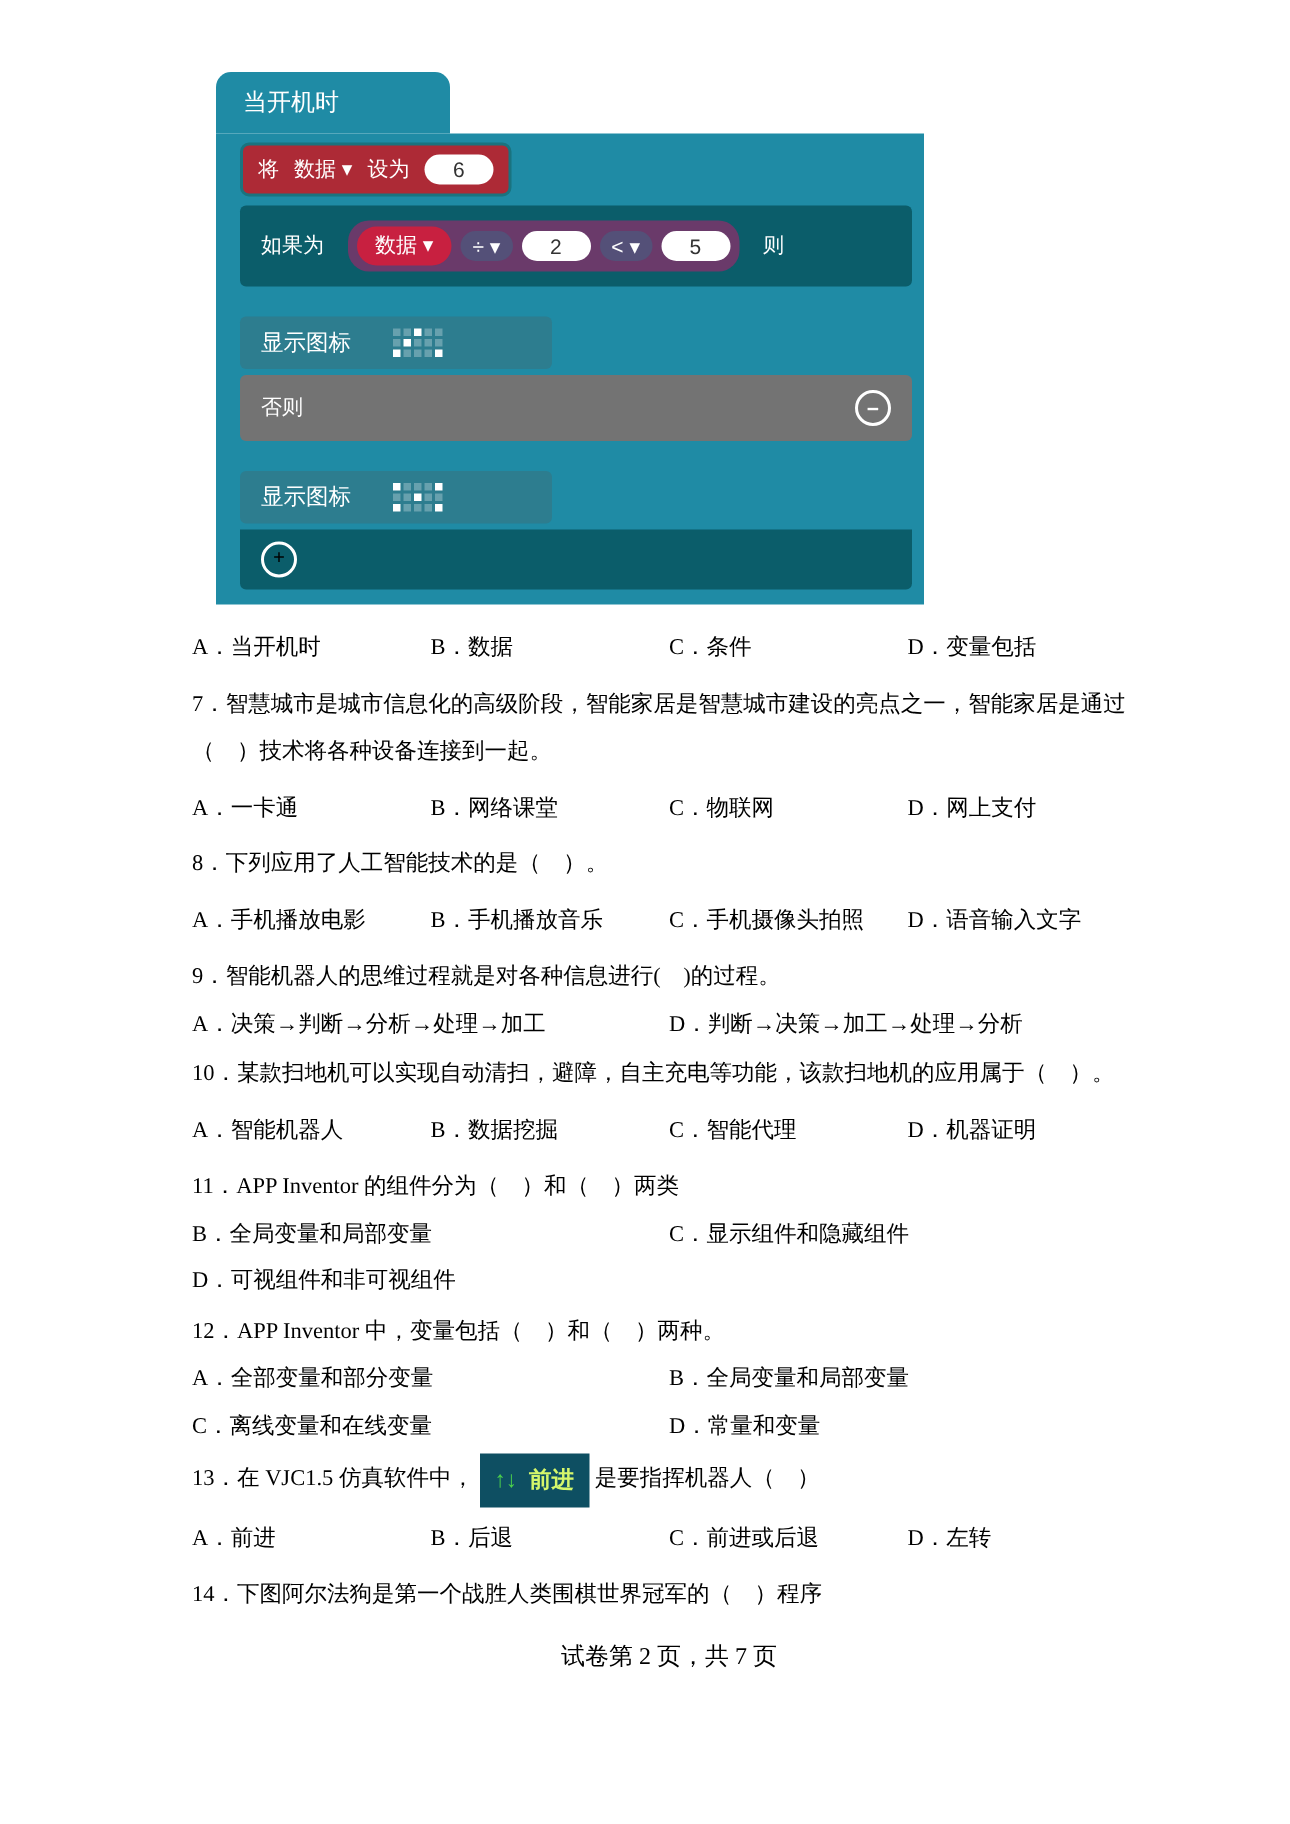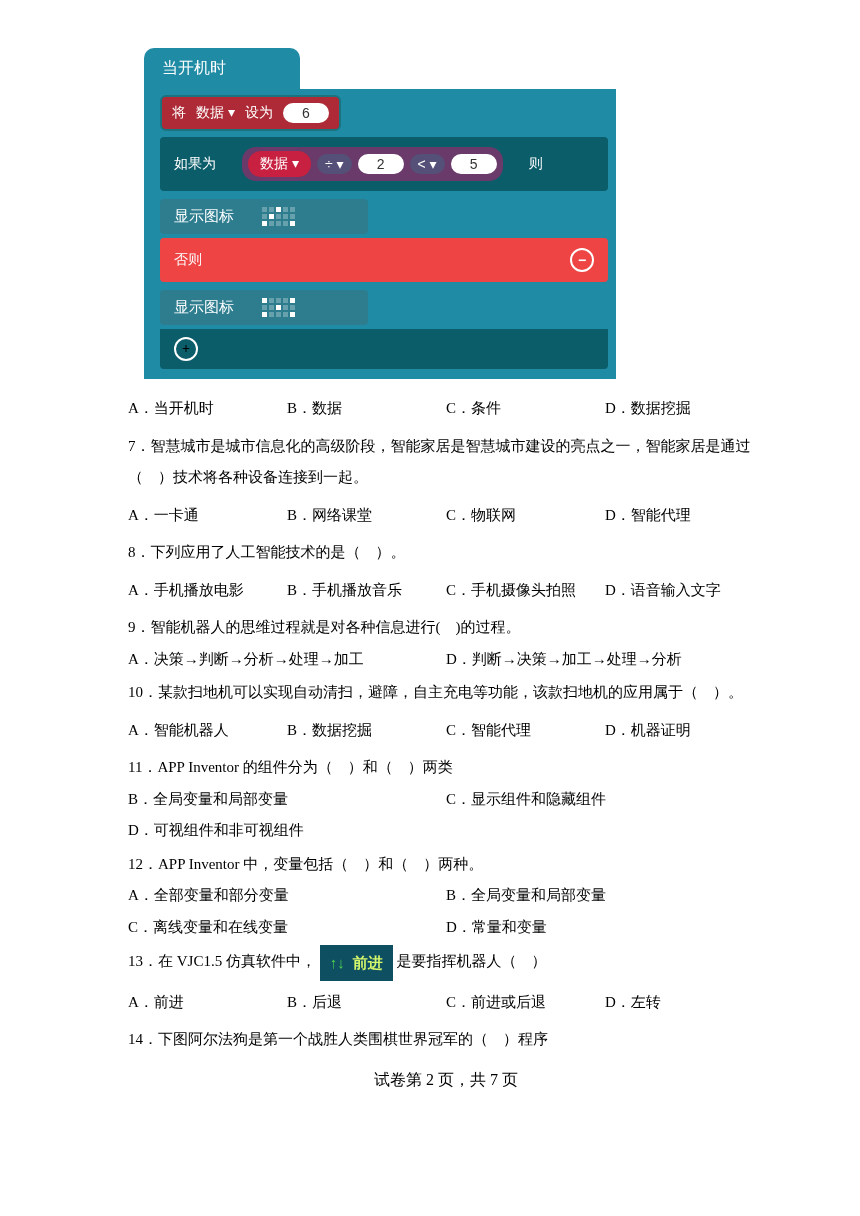--- a/index.html
+++ b/index.html
@@ -55,21 +55,21 @@
   font-family: sans-serif;
 }
 .tealrow {
   background: #0b5d6a;
   padding: 10px 14px;
   color: #fff;
   border-radius: 4px;
   margin-top: 6px;
   display: flex;
   align-items: center;
-  gap: 26px;
+  gap: 16px;
   font-family: sans-serif;
   font-size: 14px;
   width: 420px;
 }
 .redpill {
   background: #c82040;
   padding: 4px 12px;
   border-radius: 14px;
   color: #fff;
 }
@@ -82,40 +82,40 @@
   align-items: center;
 }
 .darkop {
   background: #545078;
   border-radius: 12px;
   padding: 2px 8px;
   color: #fff;
 }
 .show {
   background: #2d7d8f;
-  margin-top: 8px;
+  margin-top: 20px;
   padding: 8px 14px;
   color: #fff;
   display: flex;
   align-items: flex-start;
   gap: 28px;
   font-family: sans-serif;
   width: 180px;
   border-radius: 4px;
 }
 .ledgrid {
   display: grid;
   grid-template-columns: repeat(5, 5px);
   grid-template-rows: repeat(3, 5px);
   gap: 2px;
 }
 .ledgrid .on { background: #fff; width: 5px; height: 5px; }
 .ledgrid .off { background: rgba(255,255,255,0.28); width: 5px; height: 5px; }
 .elsebar {
-  background: #ef4444;
+  background: #737373;
   padding: 10px 14px;
   color: #fff;
   border-radius: 4px;
   margin-top: 4px;
   display: flex;
   align-items: center;
   justify-content: space-between;
   width: 420px;
   font-family: sans-serif;
   font-size: 14px;
@@ -249,29 +249,29 @@
       <div class="plusbar">
         <span class="circicon">+</span>
       </div>
     </div>
   </div>
 
   <div class="opts">
     <span class="o">A．当开机时</span>
     <span class="o">B．数据</span>
     <span class="o">C．条件</span>
-    <span class="o">D．数据挖掘</span>
+    <span class="o">D．变量包括</span>
   </div>
 
   <div class="q">7．智慧城市是城市信息化的高级阶段，智能家居是智慧城市建设的亮点之一，智能家居是通过（　）技术将各种设备连接到一起。</div>
   <div class="opts">
     <span class="o">A．一卡通</span>
     <span class="o">B．网络课堂</span>
     <span class="o">C．物联网</span>
-    <span class="o">D．智能代理</span>
+    <span class="o">D．网上支付</span>
   </div>
 
   <div class="q">8．下列应用了人工智能技术的是（　）。</div>
   <div class="opts">
     <span class="o">A．手机播放电影</span>
     <span class="o">B．手机播放音乐</span>
     <span class="o">C．手机摄像头拍照</span>
     <span class="o">D．语音输入文字</span>
   </div>
 

